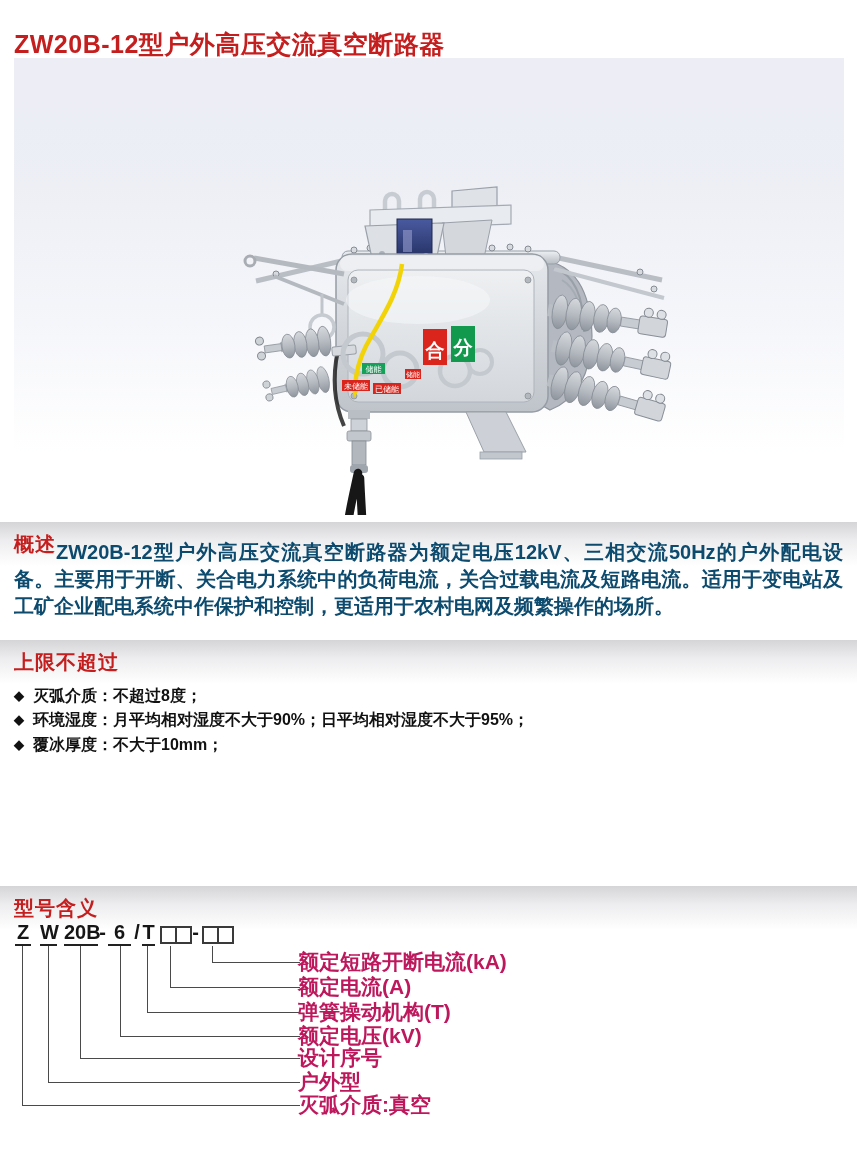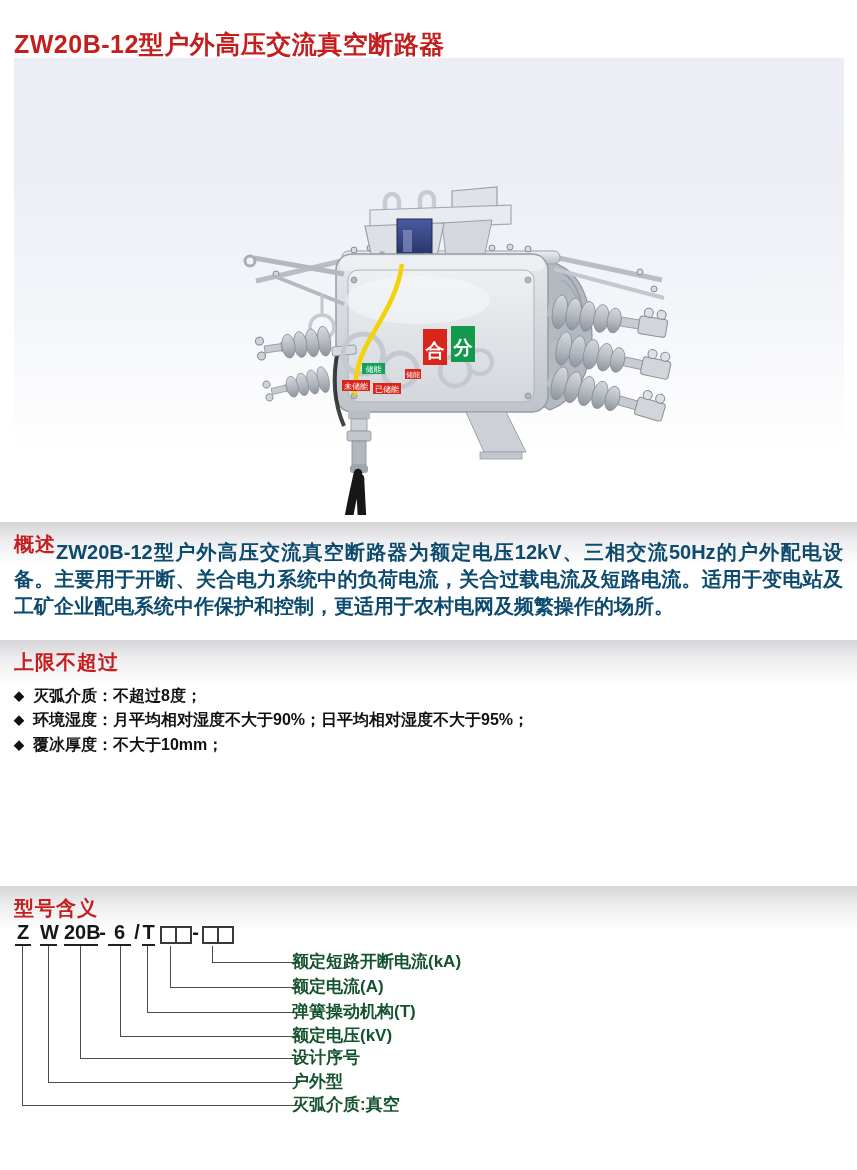--- a/index.html
+++ b/index.html
@@ -47,22 +47,22 @@
   
   .diagram{left:14px;top:920px;width:829px;height:250px;}
   .code-seg{
     position:absolute;top:0;text-align:center;
     font-size:20px;font-weight:bold;color:#161616;line-height:24px;
   }
   .u{border-bottom:2px solid #222;}
   .mbox{position:absolute;top:6px;width:13px;height:14px;border:2px solid #3a3a3a;background:#fff;}
   .conn{position:absolute;border-left:1.5px solid #4a4a4a;border-bottom:1.5px solid #4a4a4a;}
   .dlabel{
-    position:absolute;left:278px;transform:translateY(-50%);
-    font-size:17px;font-weight:600;color:#14532d;white-space:nowrap;line-height:20px;
+    position:absolute;left:284px;transform:translateY(-50%);
+    font-size:21px;font-weight:600;color:#be185d;white-space:nowrap;line-height:20px;
   }
 </style>
 </head>
 <body>
 
 <h1 class="abs page-title">ZW20B-12型户外高压交流真空断路器</h1>
 
 <div class="abs figure">
   <svg viewBox="0 0 830 457" preserveAspectRatio="xMidYMid meet">
     <defs>

